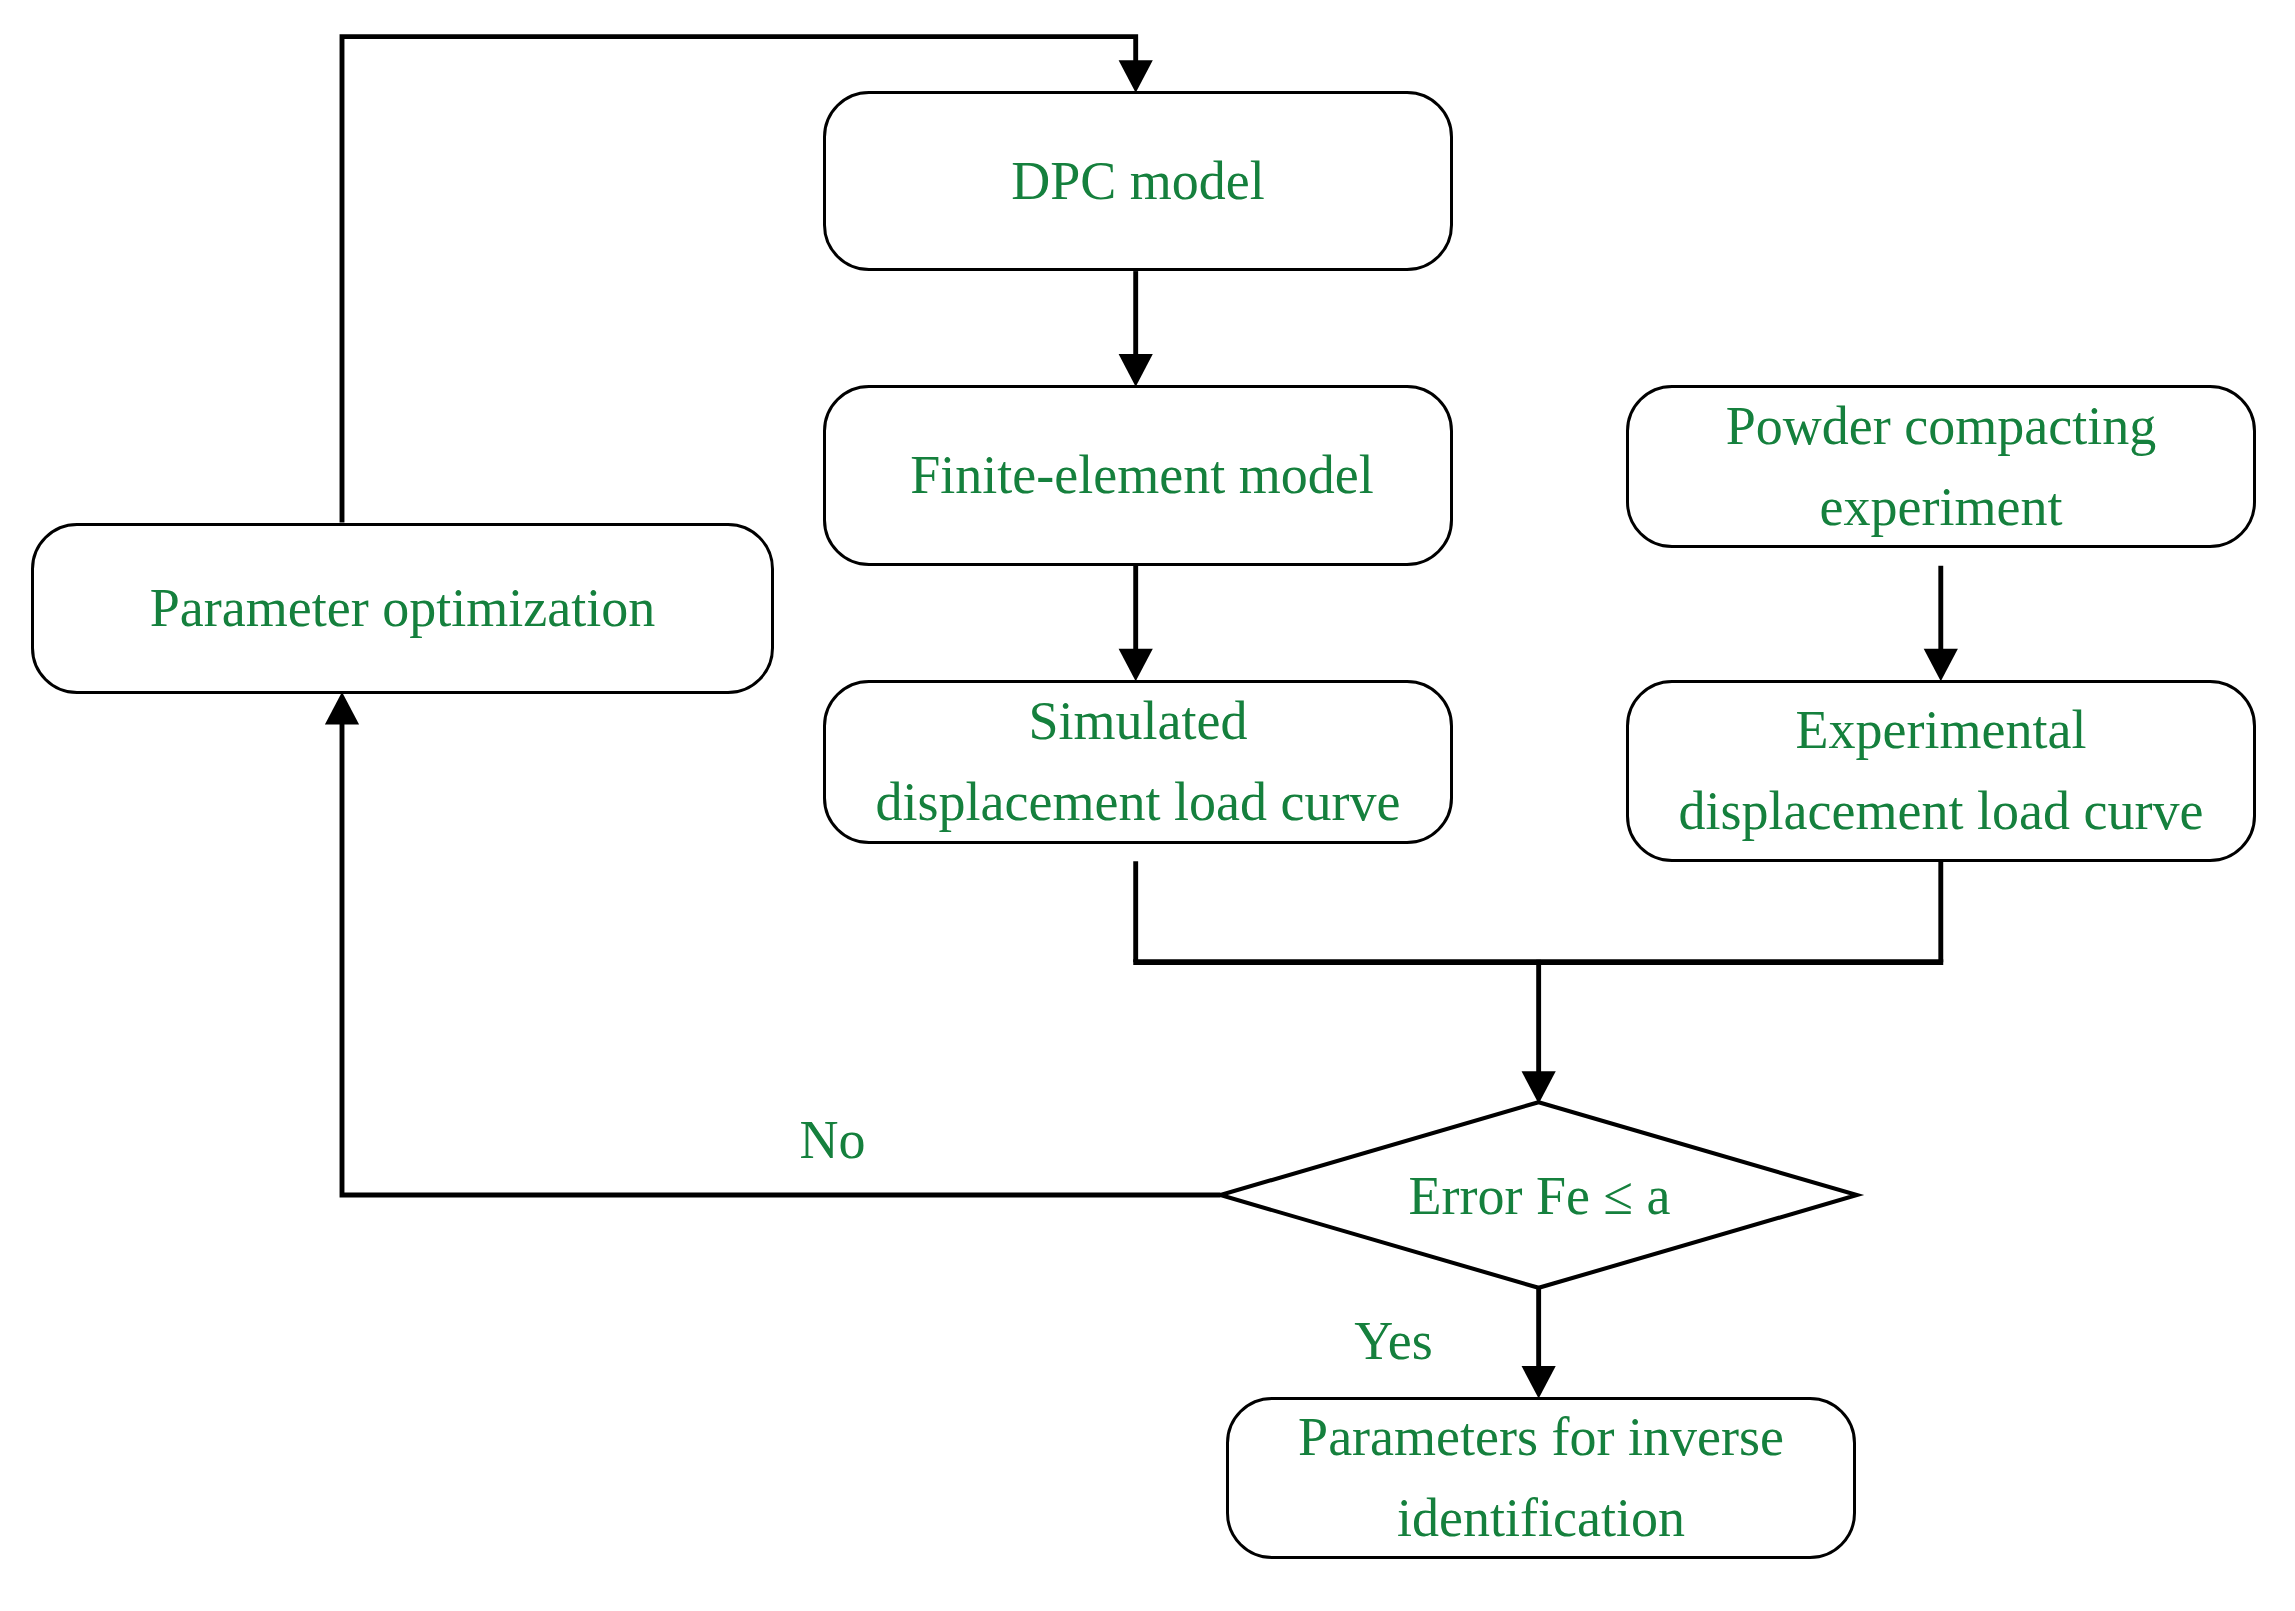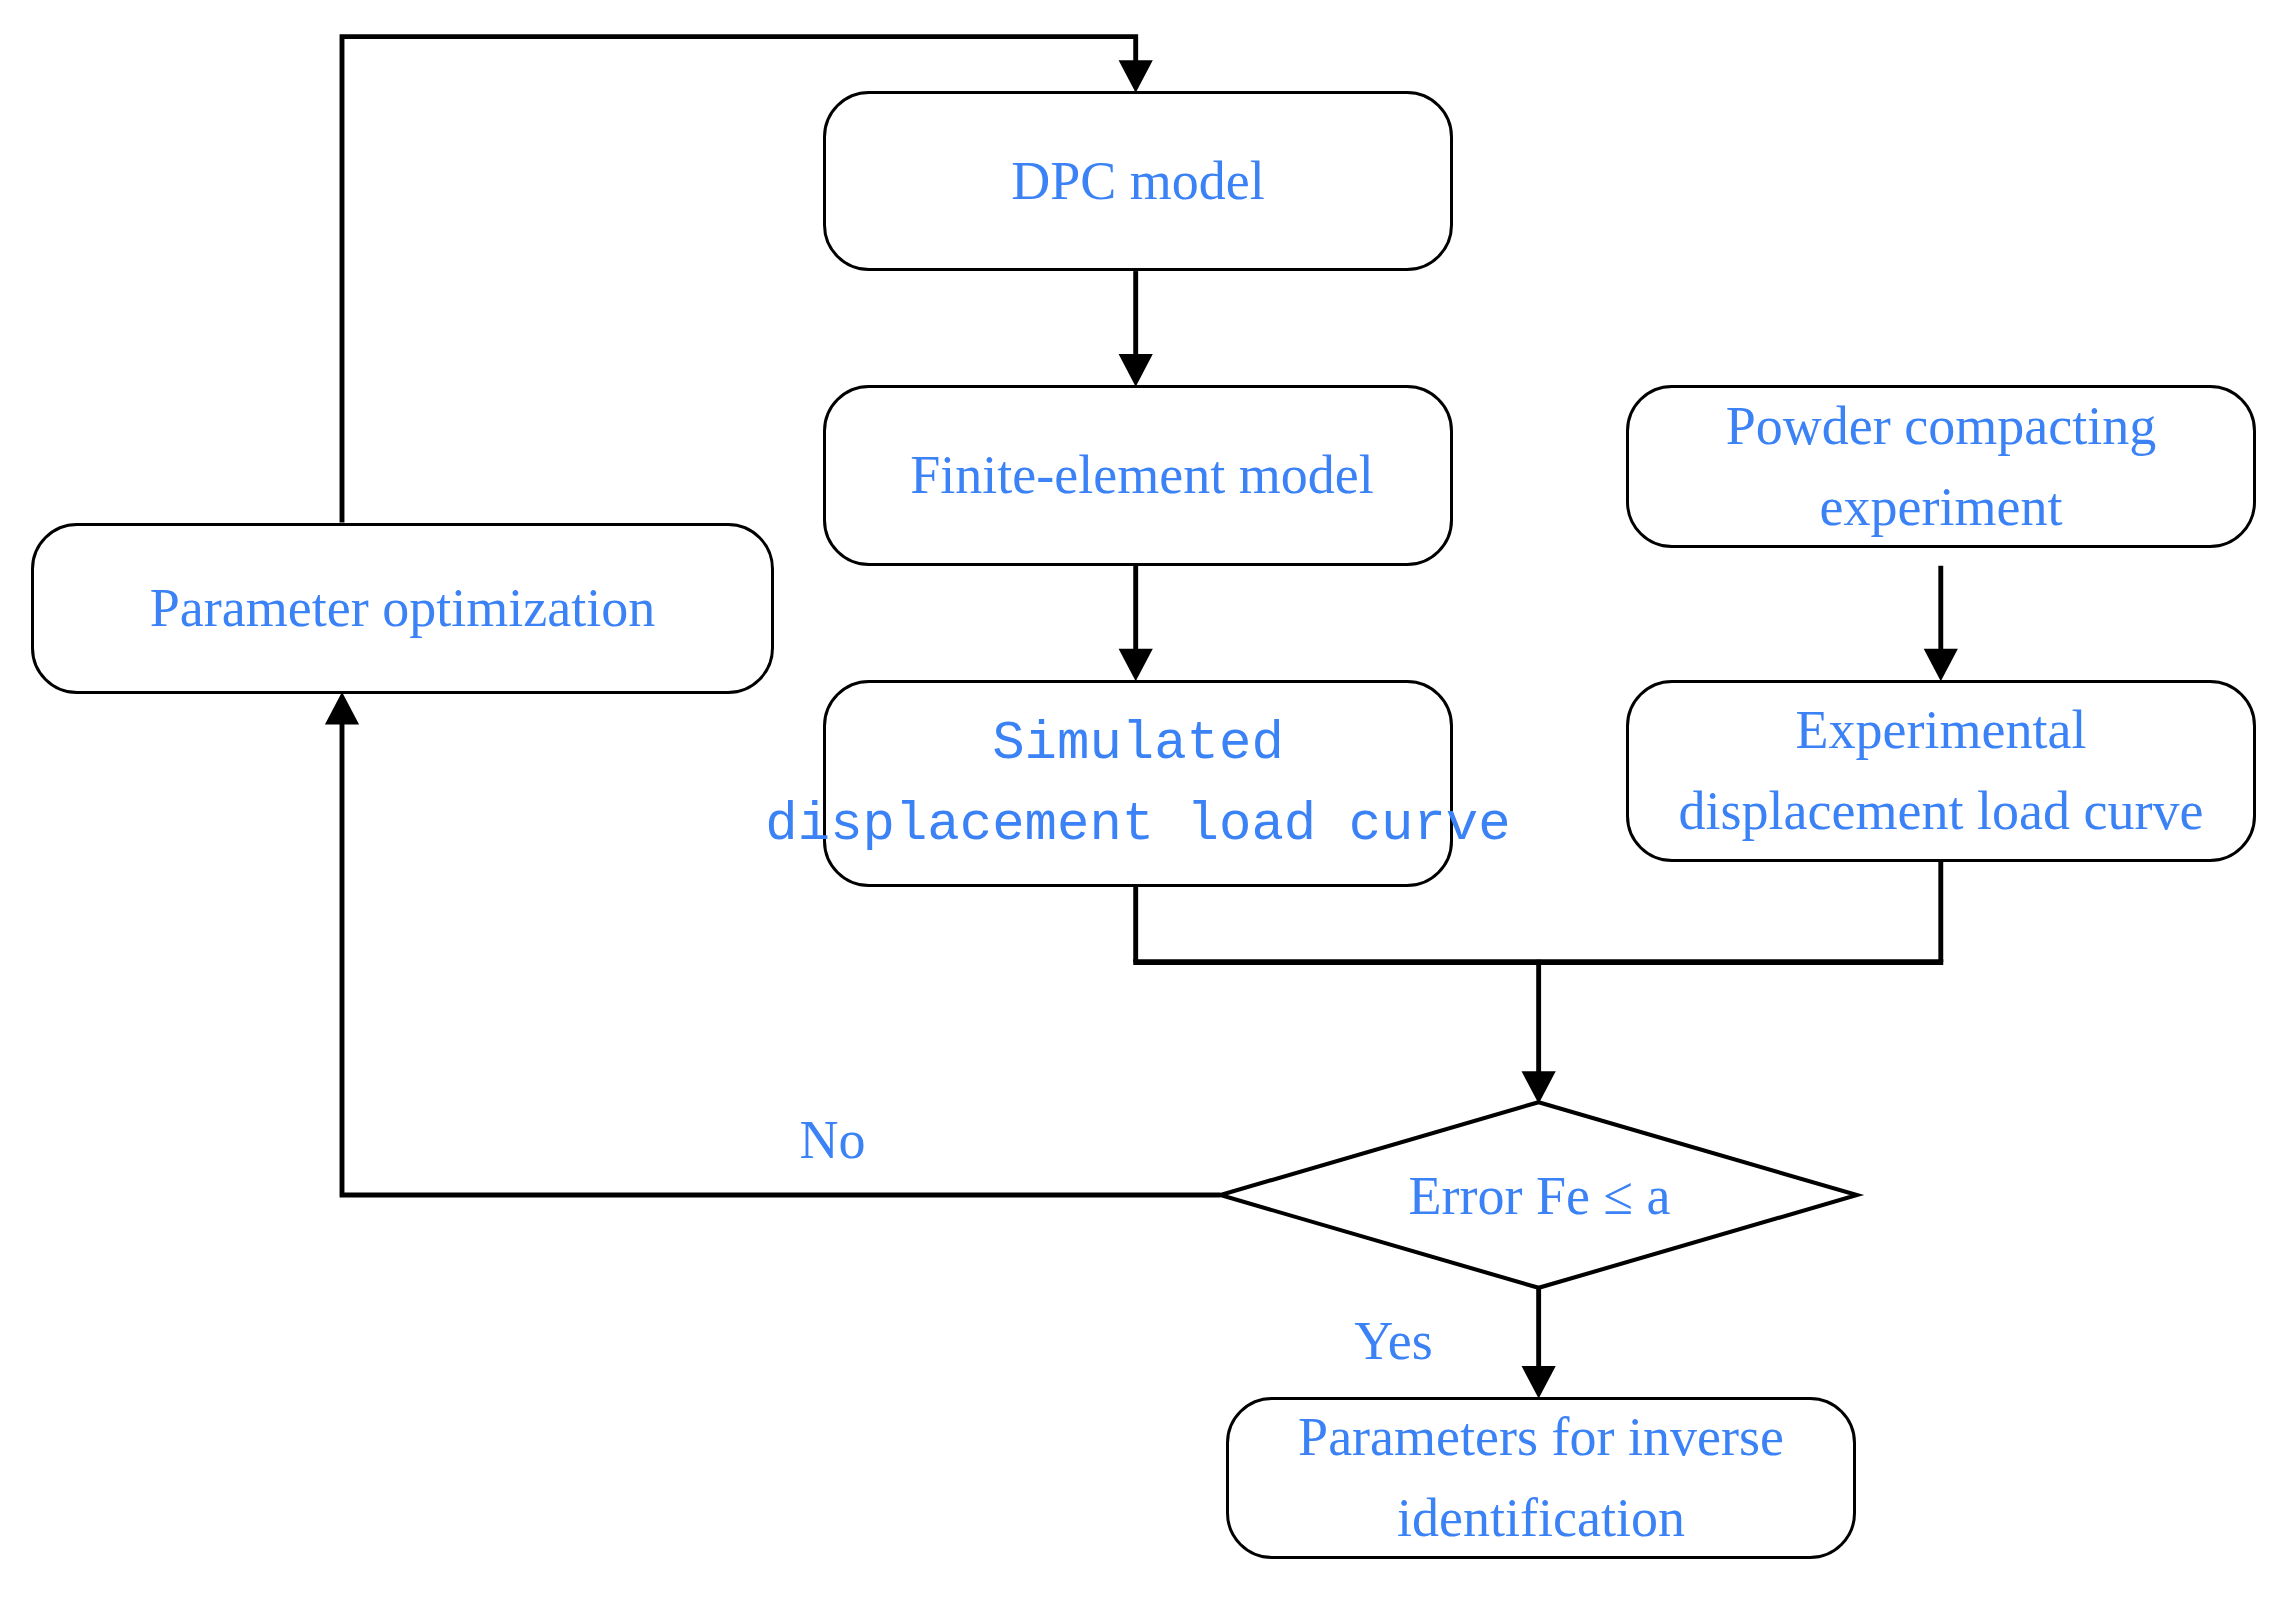--- a/index.html
+++ b/index.html
@@ -6,21 +6,21 @@
     margin: 0;
     padding: 0;
     background: #ffffff;
   }
   .stage {
     position: relative;
     width: 2295px;
     height: 1611px;
     background: #ffffff;
     font-family: "Liberation Serif", "DejaVu Serif", serif;
-    color: #3b82f6;
+    color: #15803d;
     overflow: hidden;
   }
   .edges {
     position: absolute;
     left: 0;
     top: 0;
     width: 2295px;
     height: 1611px;
   }
   .node {
@@ -58,21 +58,21 @@
     font-size: 54px;
     background: transparent;
   }
   .edge-label span, .diamond-label span { white-space: nowrap; }
 
   
   .node-param   { left: 31px;   top: 523px;  width: 743px; height: 171px; }
   .node-dpc     { left: 823px; top: 91px;  width: 630px; height: 180px; }
   .node-fem     { left: 823px; top: 385px;  width: 630px; height: 181px; padding-left: 8px; }
   .node-powder  { left: 1626px; top: 385px;  width: 630px; height: 163px; }
-  .node-sim     { left: 823px; top: 680px;  width: 630px; height: 207px; font-family: Liberation Mono, monospace; }
+  .node-sim     { left: 823px; top: 680px;  width: 630px; height: 164px; }
   .node-exp     { left: 1626px; top: 680px;  width: 630px; height: 182px; text-align: right; }
   .node-result  { left: 1226px; top: 1397px; width: 630px; height: 162px; }
   .label-decision { left: 1221px; top: 1103px; width: 637px; height: 186px; }
   .label-no     { left: 751px;  top: 1099px; width: 163px; height: 81px; }
   .label-yes    { left: 1296px; top: 1300px; width: 195px; height: 81px; }
 </style>
 </head>
 <body>
 
 <div class="stage">

